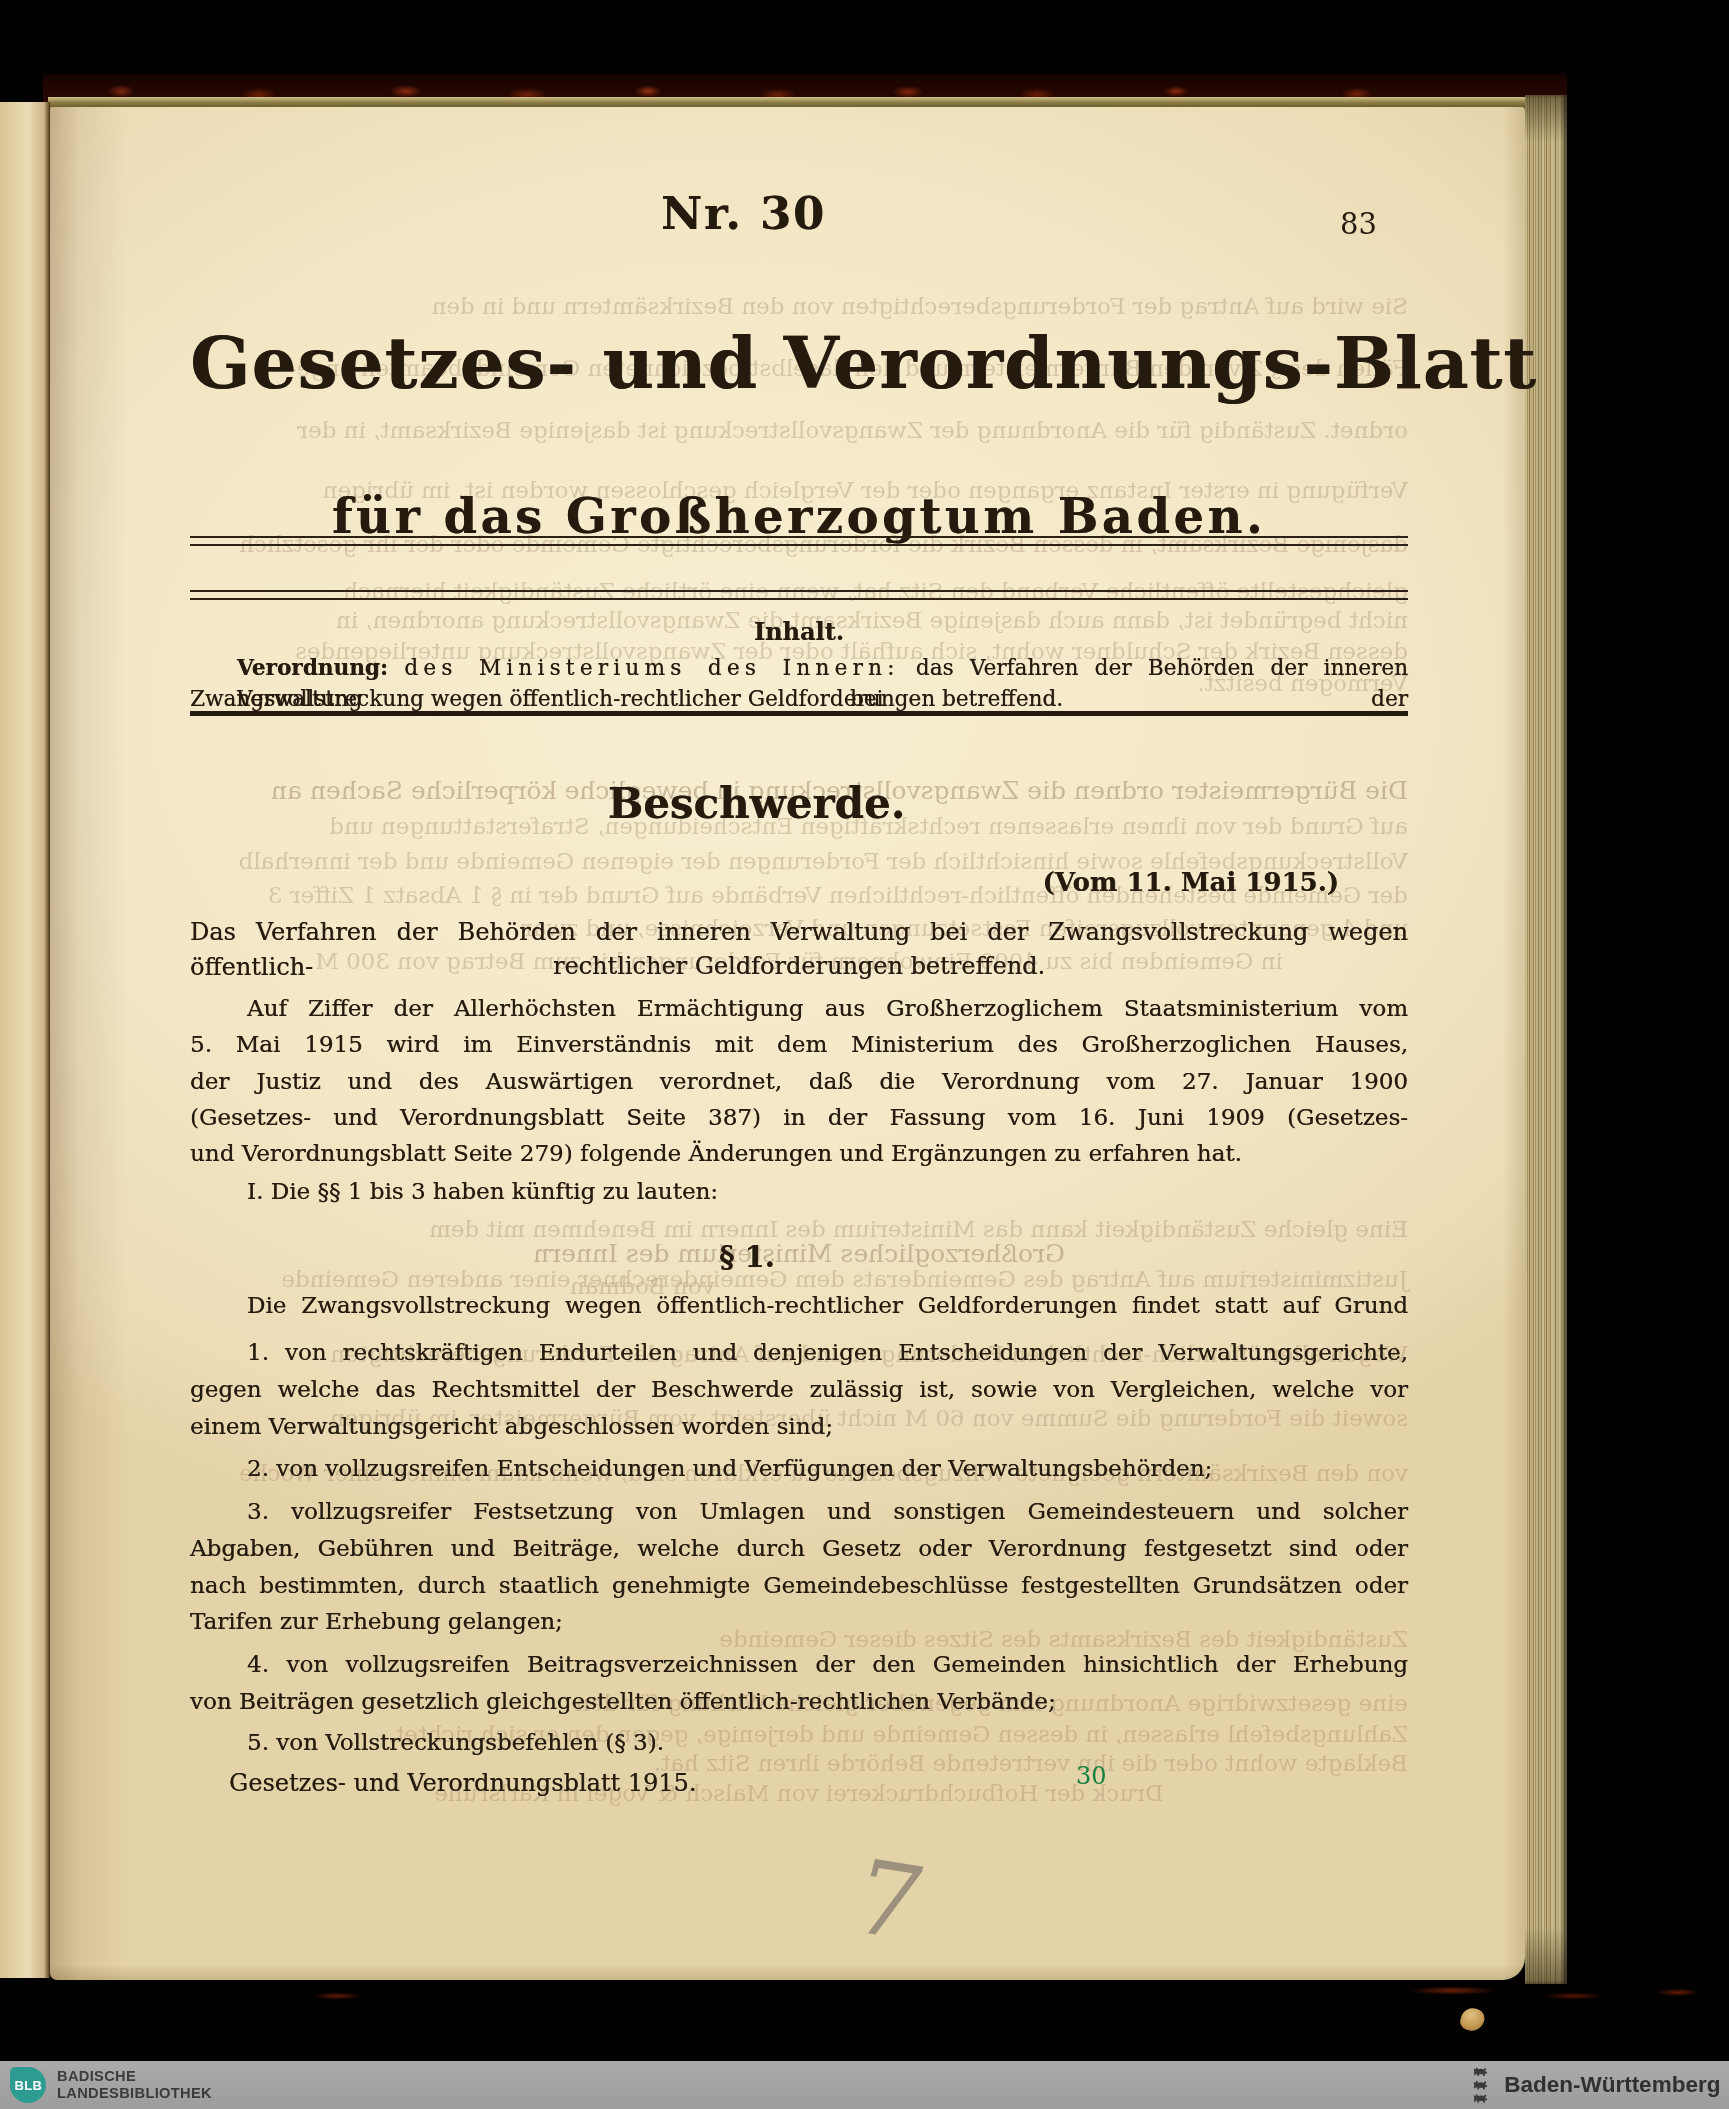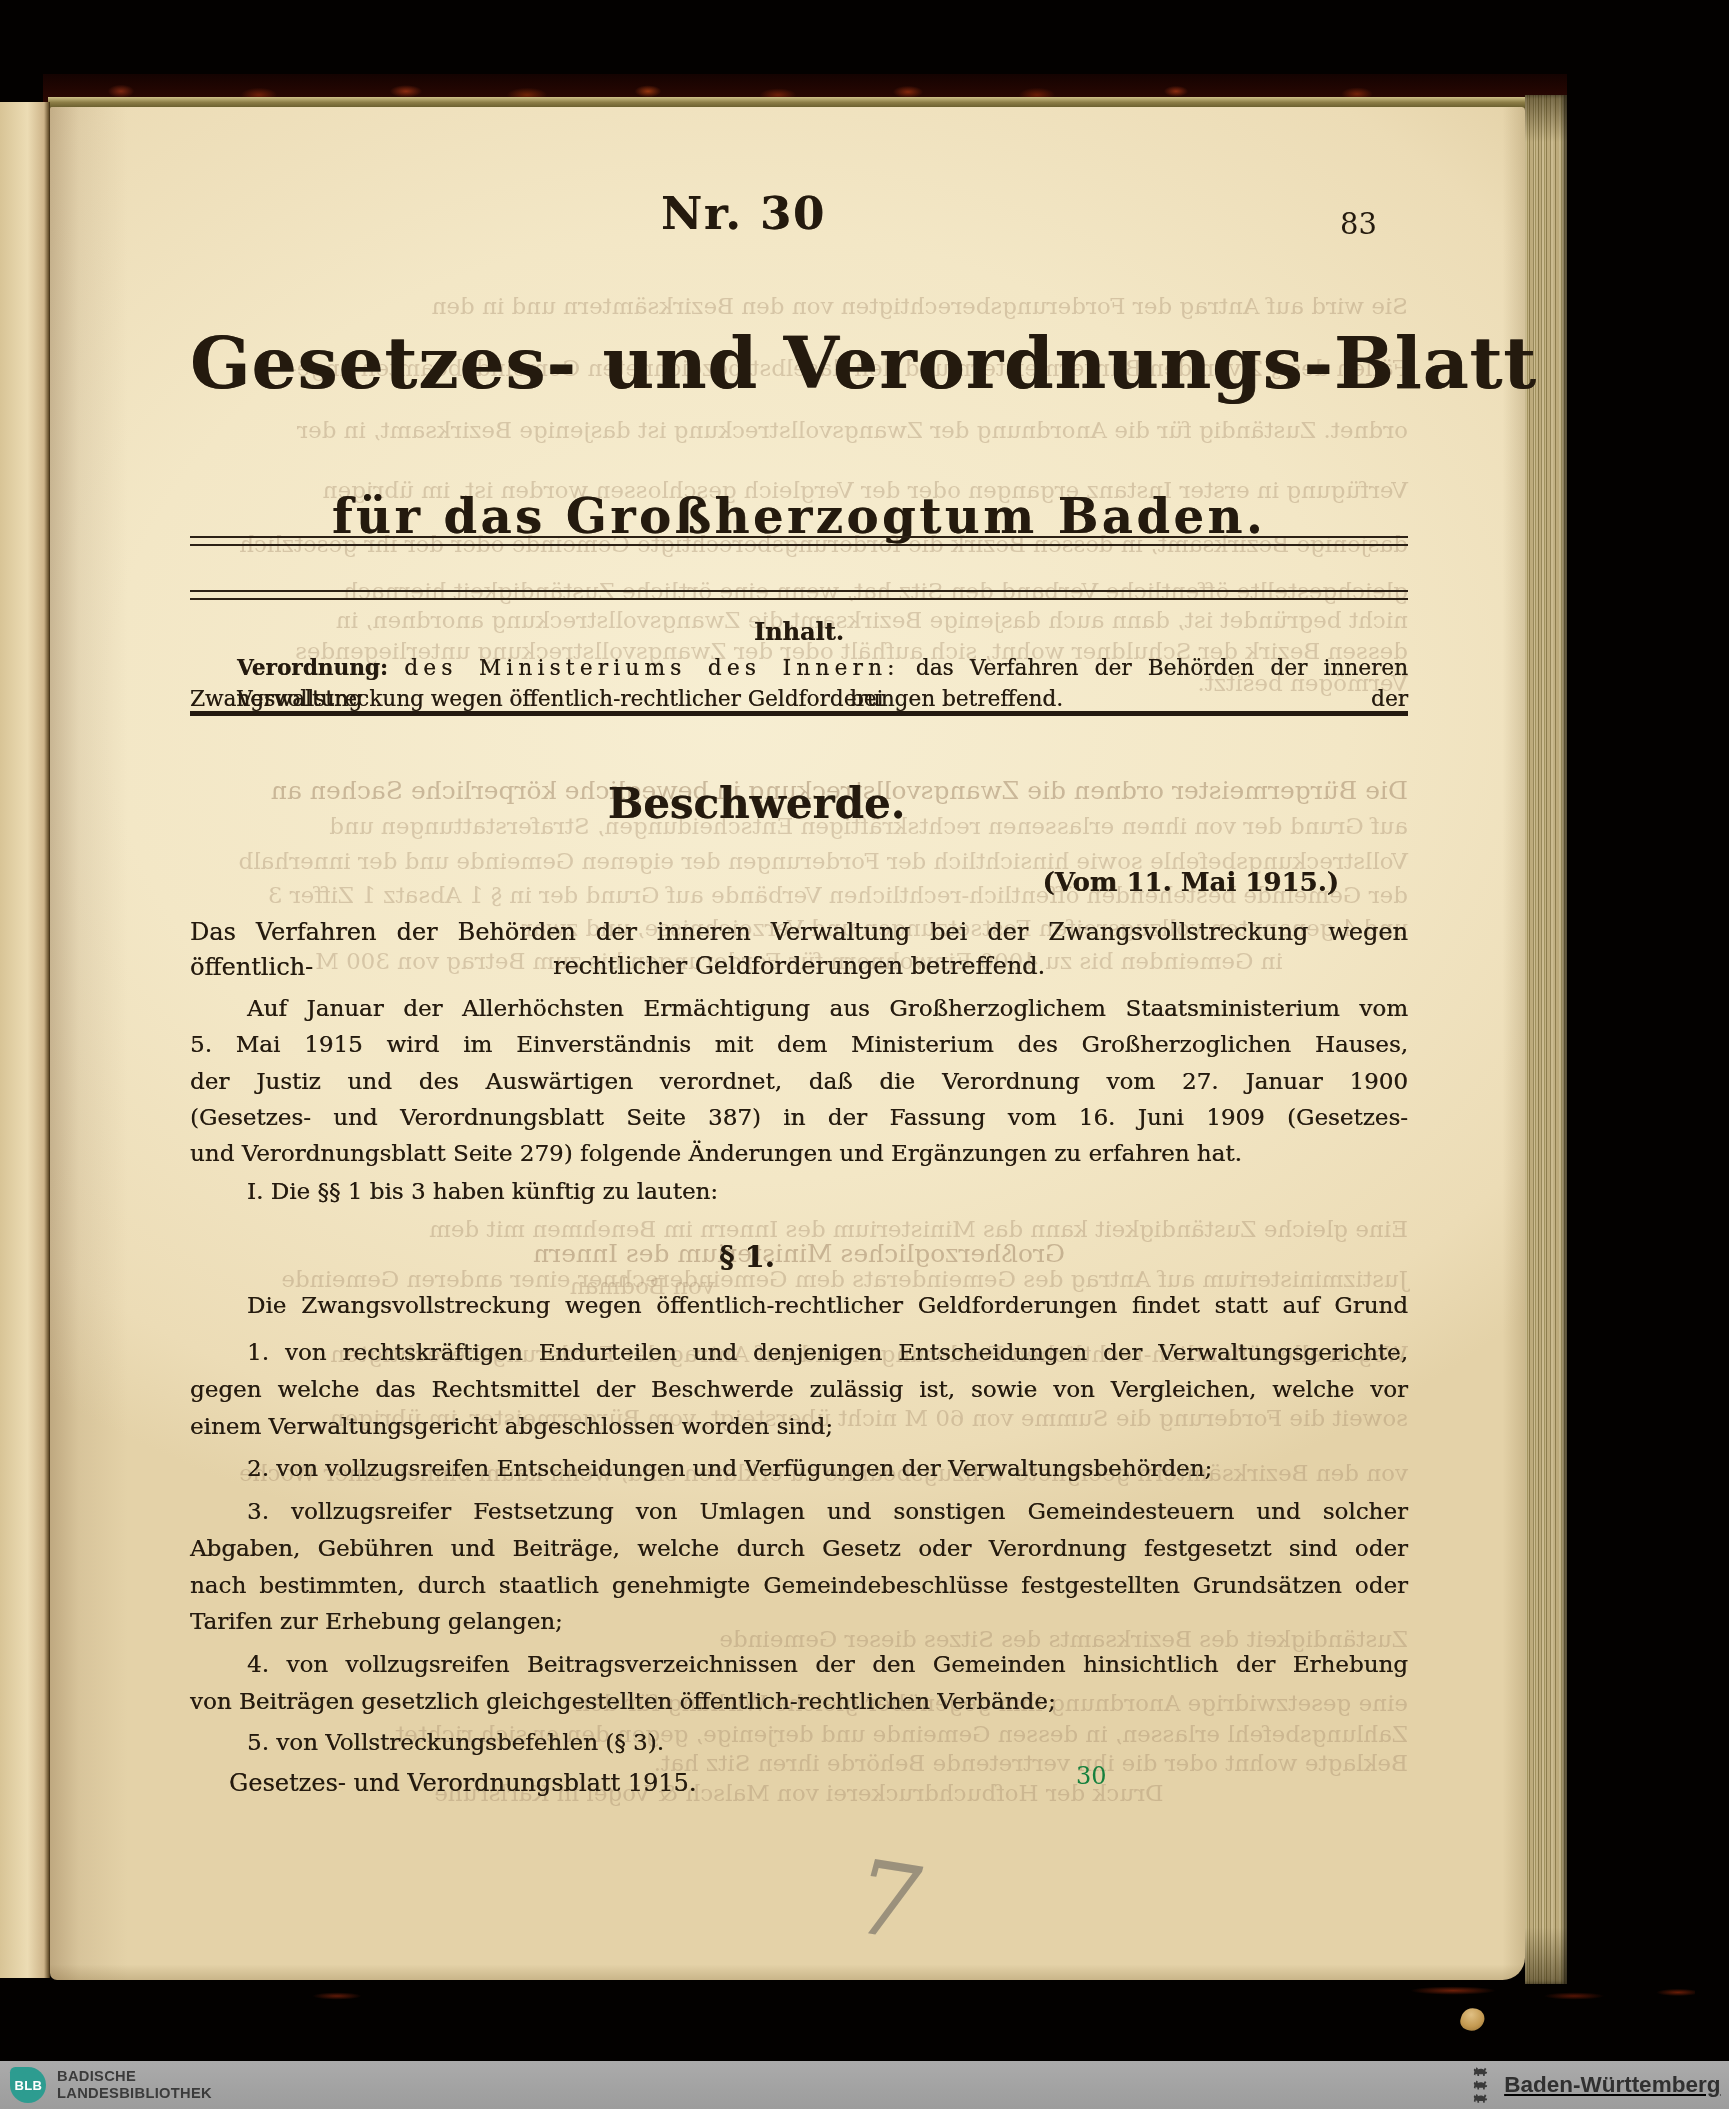--- a/index.html
+++ b/index.html
@@ -87,21 +87,21 @@
 
   
   .bar{position:absolute;left:0;top:2061px;width:1729px;height:48px;
        background:linear-gradient(180deg,#ababab,#9c9c9c);
        font-family:"Liberation Sans", sans-serif;}
   .blb-badge{position:absolute;left:10.4px;top:6px;width:36px;height:36px;background:#2d9c90;
        border-radius:5.2px 50% 50% 50%;display:flex;align-items:center;justify-content:center;}
   .blb-badge span{color:#ffffff;font-weight:700;font-size:13px;letter-spacing:0.4px;}
   .blb-name{position:absolute;left:57px;top:7px;color:#3b3b3b;font-weight:700;font-size:14.7px;
        line-height:17.3px;letter-spacing:0.3px;}
-  .bw{position:absolute;right:8.6px;top:0;height:48px;display:flex;align-items:center;text-decoration:underline;}
+  .bw{position:absolute;right:8.6px;top:0;height:48px;display:flex;align-items:center;}
   .bw svg{margin-right:8.6px;}
   .bw span{color:#303030;font-weight:600;font-size:22.5px;}
 </style>
 </head>
 <body>
 
 <div id="screen">
 
   <div class="cover-top"></div>
   <div class="edge-top"></div>
@@ -152,21 +152,21 @@
     <div class="tl c inh" style="top:614px">Inhalt.</div>
     <div class="tl j ent" style="top:652px;padding-left:47px"><span class="term">Verordnung:</span> <span class="sp">des Ministeriums des Innern:</span> <span>das Verfahren der Behörden der inneren Verwaltung bei der</span></div>
     <div class="tl ent" style="top:683px">Zwangsvollstreckung wegen öffentlich-rechtlicher Geldforderungen betreffend.</div>
     <div class="hrule" style="top:711px"></div>
 
     <div class="tl c vheading" style="top:777px">Beschwerde.</div>
     <div class="tl r vdate" style="top:865px">(Vom 11. Mai 1915.)</div>
     <div class="tl j subj" style="top:915px">Das Verfahren der Behörden der inneren Verwaltung bei der Zwangsvollstreckung wegen öffentlich-</div>
     <div class="tl c subj" style="top:949px">rechtlicher Geldforderungen betreffend.</div>
 
-    <div class="tl j ind" style="top:991px">Auf Januar der Allerhöchsten Ermächtigung aus Großherzoglichem Staatsministerium vom</div>
+    <div class="tl j ind" style="top:991px">Auf Ziffer der Allerhöchsten Ermächtigung aus Großherzoglichem Staatsministerium vom</div>
     <div class="tl j" style="top:1027px">5. Mai 1915 wird im Einverständnis mit dem Ministerium des Großherzoglichen Hauses,</div>
     <div class="tl j" style="top:1064px">der Justiz und des Auswärtigen verordnet, daß die Verordnung vom 27. Januar 1900</div>
     <div class="tl j" style="top:1100px">(Gesetzes- und Verordnungsblatt Seite 387) in der Fassung vom 16. Juni 1909 (Gesetzes-</div>
     <div class="tl" style="top:1136px">und Verordnungsblatt Seite 279) folgende Änderungen und Ergänzungen zu erfahren hat.</div>
 
     <div class="tl ind" style="top:1174px">I. Die §§ 1 bis 3 haben künftig zu lauten:</div>
     <div class="tl c sech" style="top:1240px">§ 1.</div>
     <div class="tl j ind" style="top:1288px">Die Zwangsvollstreckung wegen öffentlich-rechtlicher Geldforderungen findet statt auf Grund</div>
 
     <div class="tl j ind" style="top:1335px">1. von rechtskräftigen Endurteilen und denjenigen Entscheidungen der Verwaltungsgerichte,</div>

